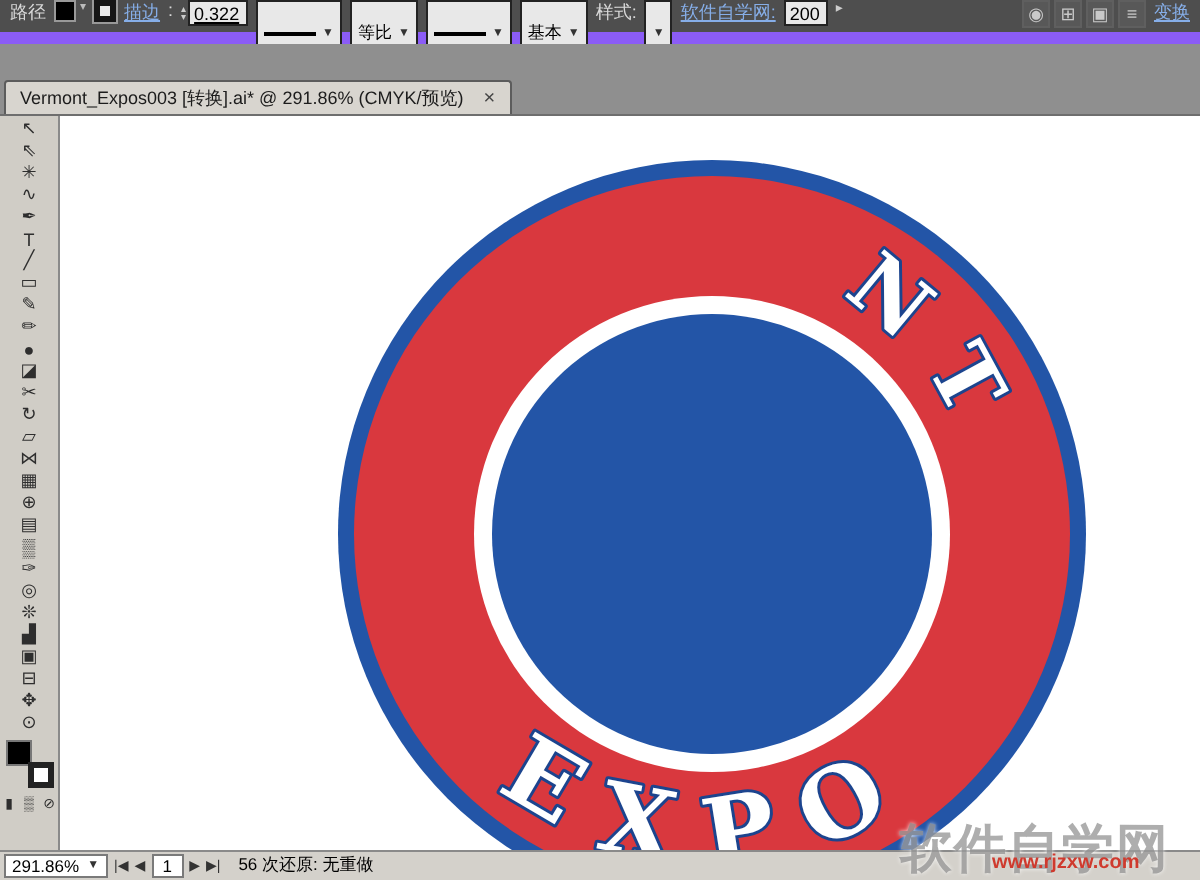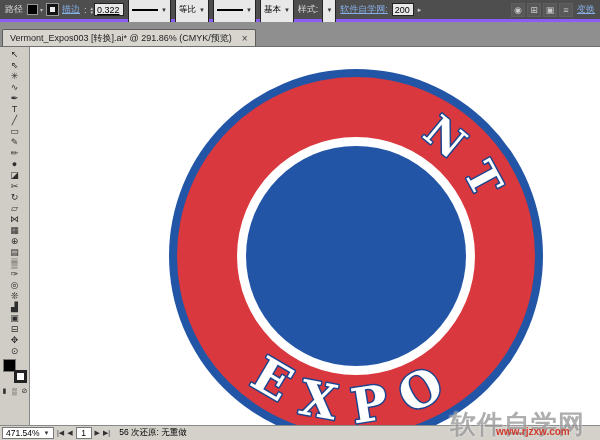--- a/index.html
+++ b/index.html
@@ -1,42 +1,42 @@
 <!DOCTYPE html>
 <html><head>
 <meta charset="utf-8">
 <style>
   * { margin:0; padding:0; box-sizing:border-box; }
   html,body { width:600px; height:440px; overflow:hidden; }
   body { font-family:"Liberation Sans","DejaVu Sans",sans-serif; background:#fff; }
   .app { position:absolute; inset:0; display:flex; flex-direction:column; }
 
   
-  .control-bar { height:22px; background:#4e4e4e; border-bottom:3px solid #8b5cf6;
-    display:flex; align-items:center; gap:4px; padding:0 5px; font-size:9px; color:#d6d6d6; flex:none; }
+  .control-bar { height:22px; background:#4e4e4e; border-bottom:6px solid #8b5cf6;
+    display:flex; align-items:flex-start; gap:4px; padding:0 5px; font-size:9px; color:#d6d6d6; flex:none; }
   .cb-label { color:#d9d9d9; }
   .cb-link { color:#86aee8; text-decoration:underline; cursor:pointer; }
   .fill-swatch { width:11px; height:11px; background:#000; border:1px solid #999; display:inline-block; }
   .mini-caret { font-size:6px; color:#bbb; margin-left:-2px; }
   .stroke-swatch { width:11px; height:11px; border:3px solid #151515; background:#e9e9e9; box-shadow:0 0 0 1px #999; display:inline-block; }
   .stepper { display:flex; align-items:center; gap:1px; }
   .stepper-arrows { display:flex; flex-direction:column; font-size:5px; line-height:4px; color:#ccc; }
   .stepper-value { background:#e8e8e8; color:#000; border:1px solid #222; min-width:30px; height:13px; display:inline-flex; align-items:center; padding:0 2px;text-decoration:underline; }
   .dd { background:#e8e8e8; color:#000; border:1px solid #222; height:13px; display:inline-flex; align-items:center; gap:3px; padding:16px 3px; font-size:8.5px; }
   .dd-caret { font-size:6px; color:#333; }
   .line-preview { width:26px; height:2px; background:#000; display:inline-block; }
   .field { background:#e8e8e8; color:#000; border:1px solid #222; height:13px; min-width:22px; display:inline-flex; align-items:center; padding:0 2px; }
   .cb-btn { color:#ccc; font-size:7px; }
   .spacer { flex:1; }
   .cb-icons { display:inline-flex; }
   .cb-icon { width:14px; height:14px; border:1px solid #5f5f5f; background:#585858; color:#c9c9c9; font-size:9px;
     display:inline-flex; align-items:center; justify-content:center; margin-left:2px; }
 
   
-  .tab-bar { height:25px; background:#8f8f8f; border-bottom:1px solid #6e6e6e; display:flex; align-items:flex-end; padding-left:2px; flex:none; }
+  .tab-bar { height:36px; background:#8f8f8f; border-bottom:1px solid #6e6e6e; display:flex; align-items:flex-end; padding-left:2px; flex:none; }
   .tab { background:#d8d5cf; border:1px solid #5c5c5c; border-bottom:none; border-radius:2px 2px 0 0;
     height:17px; display:flex; align-items:center; gap:10px; padding:0 7px; font-size:9px; color:#1c1c1c; }
   .tab-close { color:#444; font-size:10px; cursor:pointer; }
 
   
   .main { flex:1; display:flex; min-height:0; }
   .tools { width:30px; background:#d0cdc6; border-right:1px solid #8a8a8a; display:flex; flex-direction:column; align-items:center; padding-top:1px; flex:none; }
   .tool { width:26px; height:11px; display:flex; align-items:center; justify-content:center; font-size:9px; color:#2e2e2e; cursor:pointer; }
   .tb-swatches { position:relative; width:24px; height:24px; margin-top:3px; flex:none; }
   .tb-fill { position:absolute; left:0; top:0; width:13px; height:13px; background:#000; border:1px solid #777; }
@@ -180,21 +180,21 @@
         </text>
         <text class="logo-text" font-size="48" letter-spacing="20" text-anchor="middle" fill="#FFFFFF" stroke="#1C448E">
           <textPath href="#arc-bottom" startOffset="50%">EXPO</textPath>
         </text>
       </svg>
     </div>
   </div>
 
   <div class="status-bar">
     <span class="zoom-box">
-      <span>471.54%</span>
+      <span>291.86%</span>
       <span class="dd-caret">▼</span>
     </span>
     <span class="nav-btn">|◀</span>
     <span class="nav-btn">◀</span>
     <span class="artboard-field">1</span>
     <span class="nav-btn">▶</span>
     <span class="nav-btn">▶|</span>
     <span class="status-msg">56 次还原: 无重做</span>
   </div>
 

